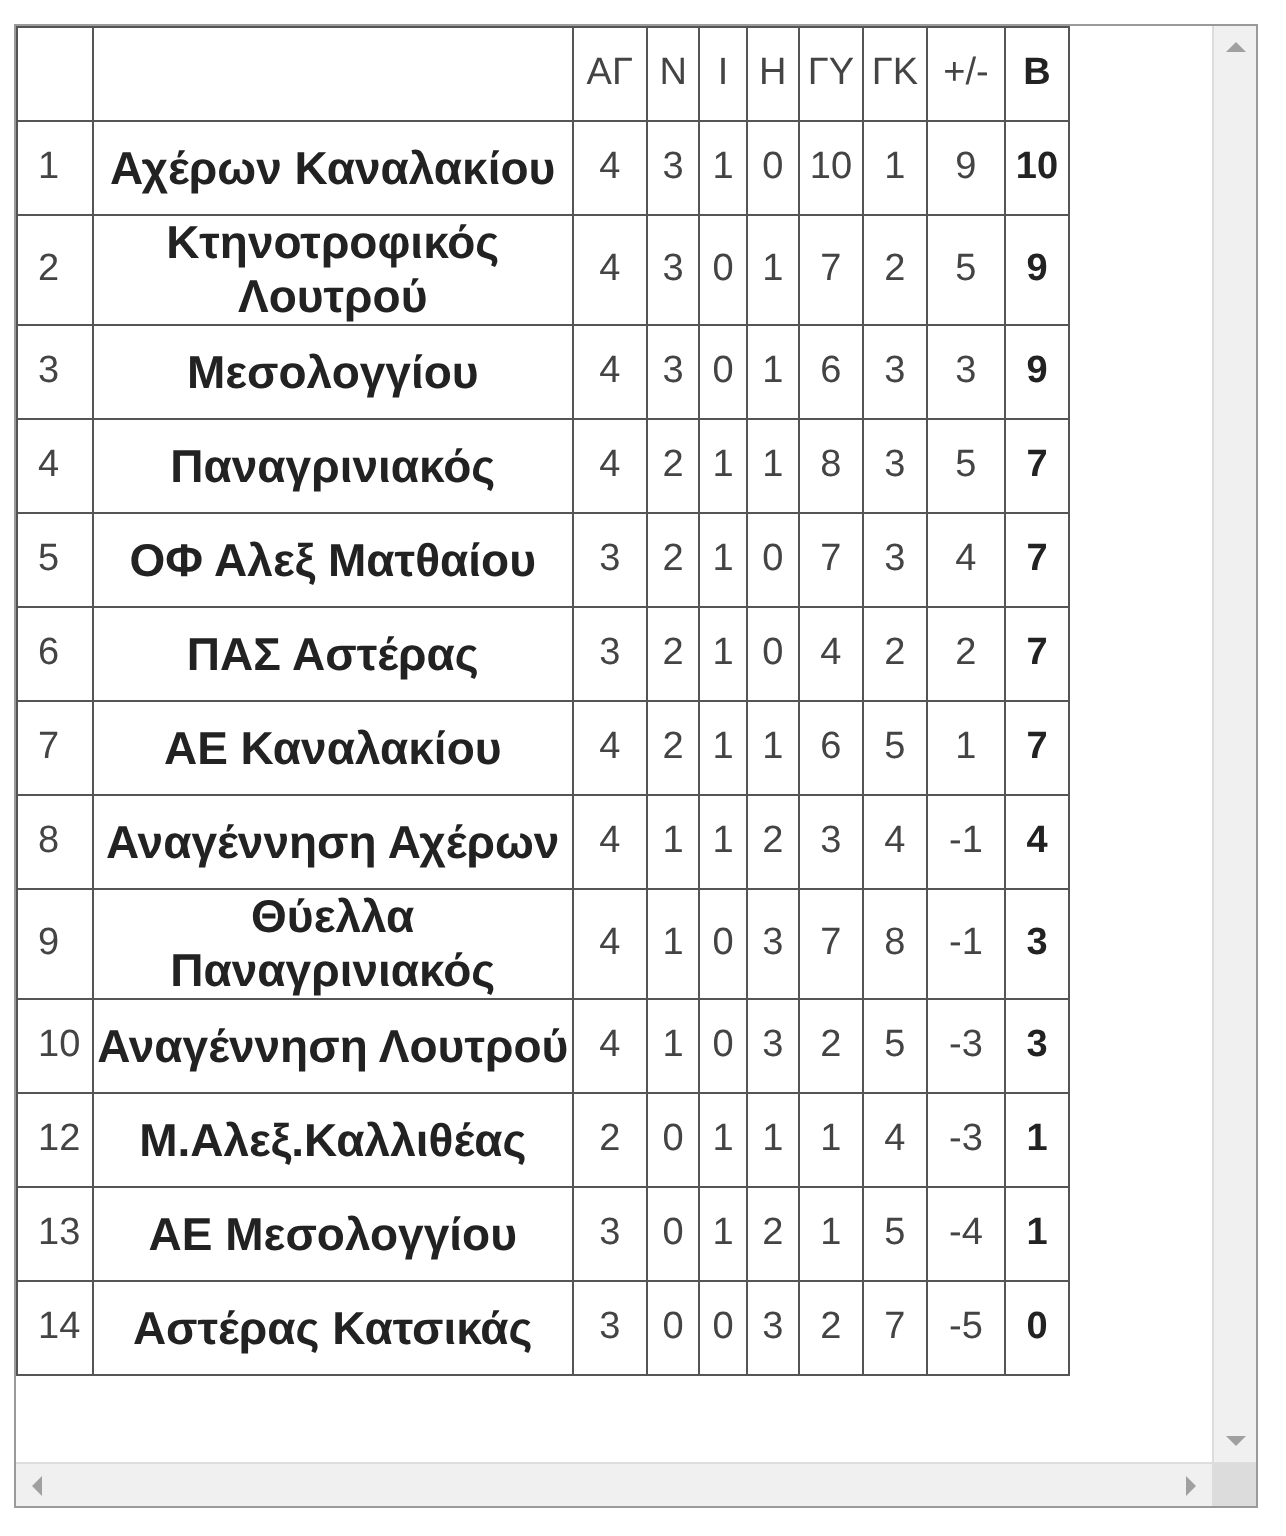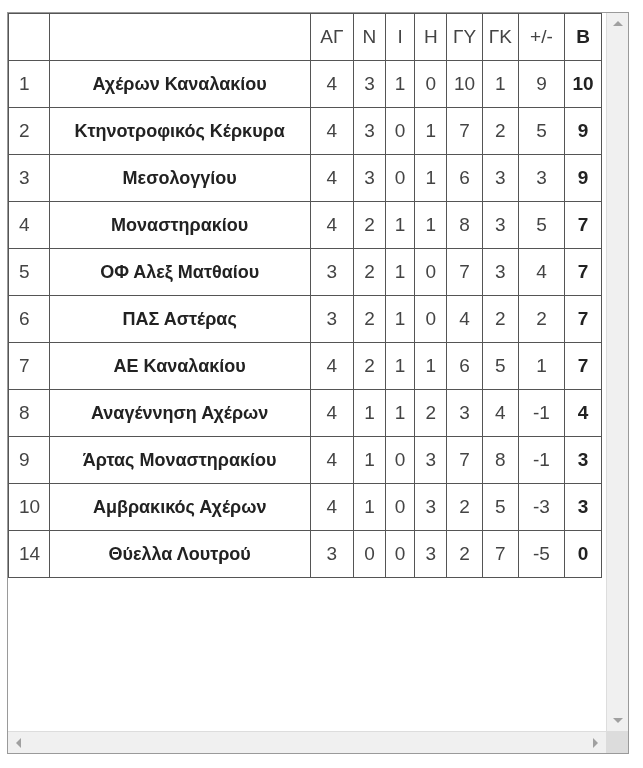--- a/index.html
+++ b/index.html
@@ -1,25 +1,25 @@
 <!DOCTYPE html>
 <html><head>
 <meta charset="utf-8">
 <style>
   html, body { margin:0; padding:0; background:#ffffff; }
   body { width:643px; height:768px; position:relative; overflow:hidden;
          font-family:"Liberation Sans", "DejaVu Sans", sans-serif; color:#333; }
   .frame { position:absolute; left:7px; top:12px; width:622px; height:742px;
            border:1px solid #9a9a9a; box-sizing:border-box; background:#fff; }
-  .viewport { position:absolute; left:0; top:0; width:594px; height:718px; overflow:hidden; }
+  .viewport { position:absolute; left:0; top:0; width:527px; height:718px; overflow:hidden; }
   table { border-collapse:collapse; position:absolute; left:0; top:0; }
   td { border:1px solid #555; height:47px; padding:0; text-align:center;
        font-size:19px; color:#444; box-sizing:border-box; }
   td.pos { text-align:left; padding-left:10px; }
-  td.team { font-weight:bold; color:#222; font-size:18px; }
+  td.team { font-weight:bold; color:#222; font-size:23px; }
   td.pts { font-weight:bold; color:#222; }
   tr.head td { color:#444; }
   tr.head td.pts { color:#222; }
   .vscroll { position:absolute; right:0; top:0; width:22px; height:718px; background:#f0f0f0;
              border-left:1px solid #ddd; box-sizing:border-box; }
   .hscroll { position:absolute; left:0; bottom:0; width:598px; height:22px; background:#f0f0f0;
              border-top:1px solid #ddd; box-sizing:border-box; }
   .corner { position:absolute; right:0; bottom:0; width:22px; height:22px; background:#dcdcdc; }
   .arrow { position:absolute; width:0; height:0; }
   .up { left:6px; top:8px; border-left:5px solid transparent; border-right:5px solid transparent; border-bottom:5px solid #a0a0a0; }
@@ -65,21 +65,21 @@
             <td>3</td>
             <td>1</td>
             <td>0</td>
             <td>10</td>
             <td>1</td>
             <td>9</td>
             <td class="pts">10</td>
           </tr>
           <tr>
             <td class="pos">2</td>
-            <td class="team">Κτηνοτροφικός Κέρκυρα</td>
+            <td class="team">Κτηνοτροφικός Λουτρού</td>
             <td>4</td>
             <td>3</td>
             <td>0</td>
             <td>1</td>
             <td>7</td>
             <td>2</td>
             <td>5</td>
             <td class="pts">9</td>
           </tr>
           <tr>
@@ -89,21 +89,21 @@
             <td>3</td>
             <td>0</td>
             <td>1</td>
             <td>6</td>
             <td>3</td>
             <td>3</td>
             <td class="pts">9</td>
           </tr>
           <tr>
             <td class="pos">4</td>
-            <td class="team">Μοναστηρακίου</td>
+            <td class="team">Παναγρινιακός</td>
             <td>4</td>
             <td>2</td>
             <td>1</td>
             <td>1</td>
             <td>8</td>
             <td>3</td>
             <td>5</td>
             <td class="pts">7</td>
           </tr>
           <tr>
@@ -149,45 +149,69 @@
             <td>1</td>
             <td>1</td>
             <td>2</td>
             <td>3</td>
             <td>4</td>
             <td>-1</td>
             <td class="pts">4</td>
           </tr>
           <tr>
             <td class="pos">9</td>
-            <td class="team">Άρτας Μοναστηρακίου</td>
+            <td class="team">Θύελλα Παναγρινιακός</td>
             <td>4</td>
             <td>1</td>
             <td>0</td>
             <td>3</td>
             <td>7</td>
             <td>8</td>
             <td>-1</td>
             <td class="pts">3</td>
           </tr>
           <tr>
             <td class="pos">10</td>
-            <td class="team">Αμβρακικός Αχέρων</td>
+            <td class="team">Αναγέννηση Λουτρού</td>
             <td>4</td>
             <td>1</td>
             <td>0</td>
             <td>3</td>
             <td>2</td>
             <td>5</td>
             <td>-3</td>
             <td class="pts">3</td>
           </tr>
           <tr>
+            <td class="pos">12</td>
+            <td class="team">Μ.Αλεξ.Καλλιθέας</td>
+            <td>2</td>
+            <td>0</td>
+            <td>1</td>
+            <td>1</td>
+            <td>1</td>
+            <td>4</td>
+            <td>-3</td>
+            <td class="pts">1</td>
+          </tr>
+          <tr>
+            <td class="pos">13</td>
+            <td class="team">ΑΕ Μεσολογγίου</td>
+            <td>3</td>
+            <td>0</td>
+            <td>1</td>
+            <td>2</td>
+            <td>1</td>
+            <td>5</td>
+            <td>-4</td>
+            <td class="pts">1</td>
+          </tr>
+          <tr>
             <td class="pos">14</td>
-            <td class="team">Θύελλα Λουτρού</td>
+            <td class="team">Αστέρας Κατσικάς</td>
             <td>3</td>
             <td>0</td>
             <td>0</td>
             <td>3</td>
             <td>2</td>
             <td>7</td>
             <td>-5</td>
             <td class="pts">0</td>
           </tr>
         </tbody>

